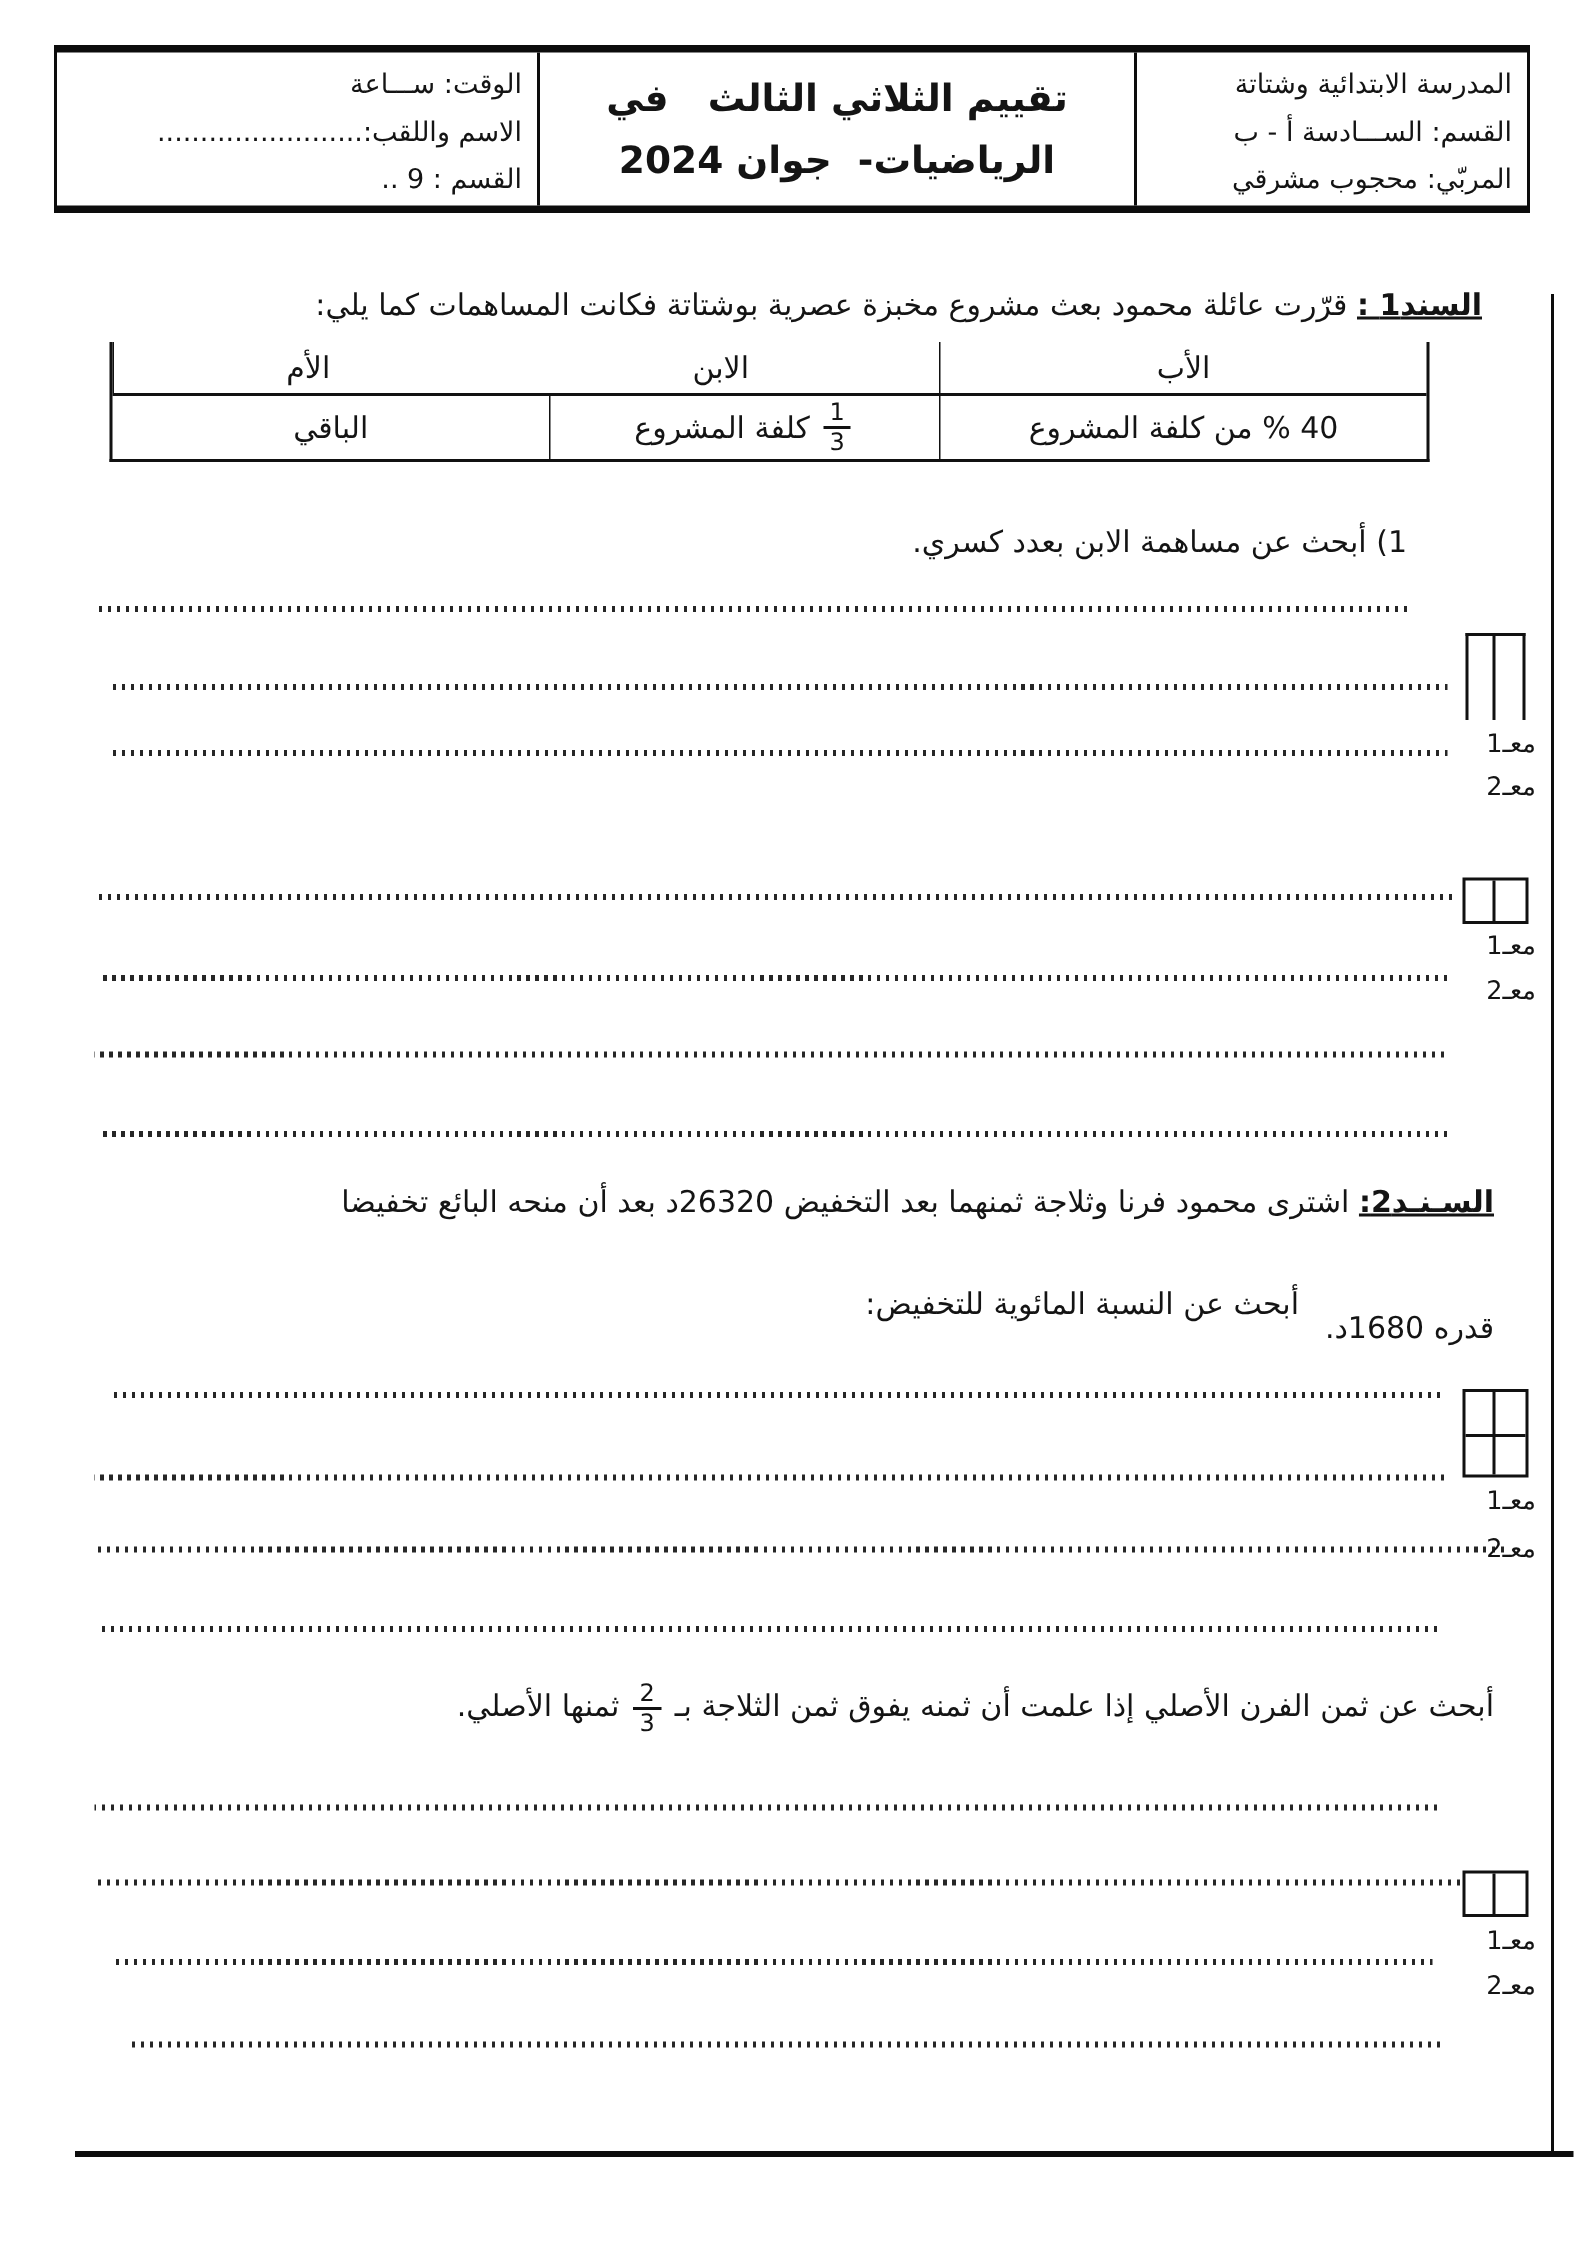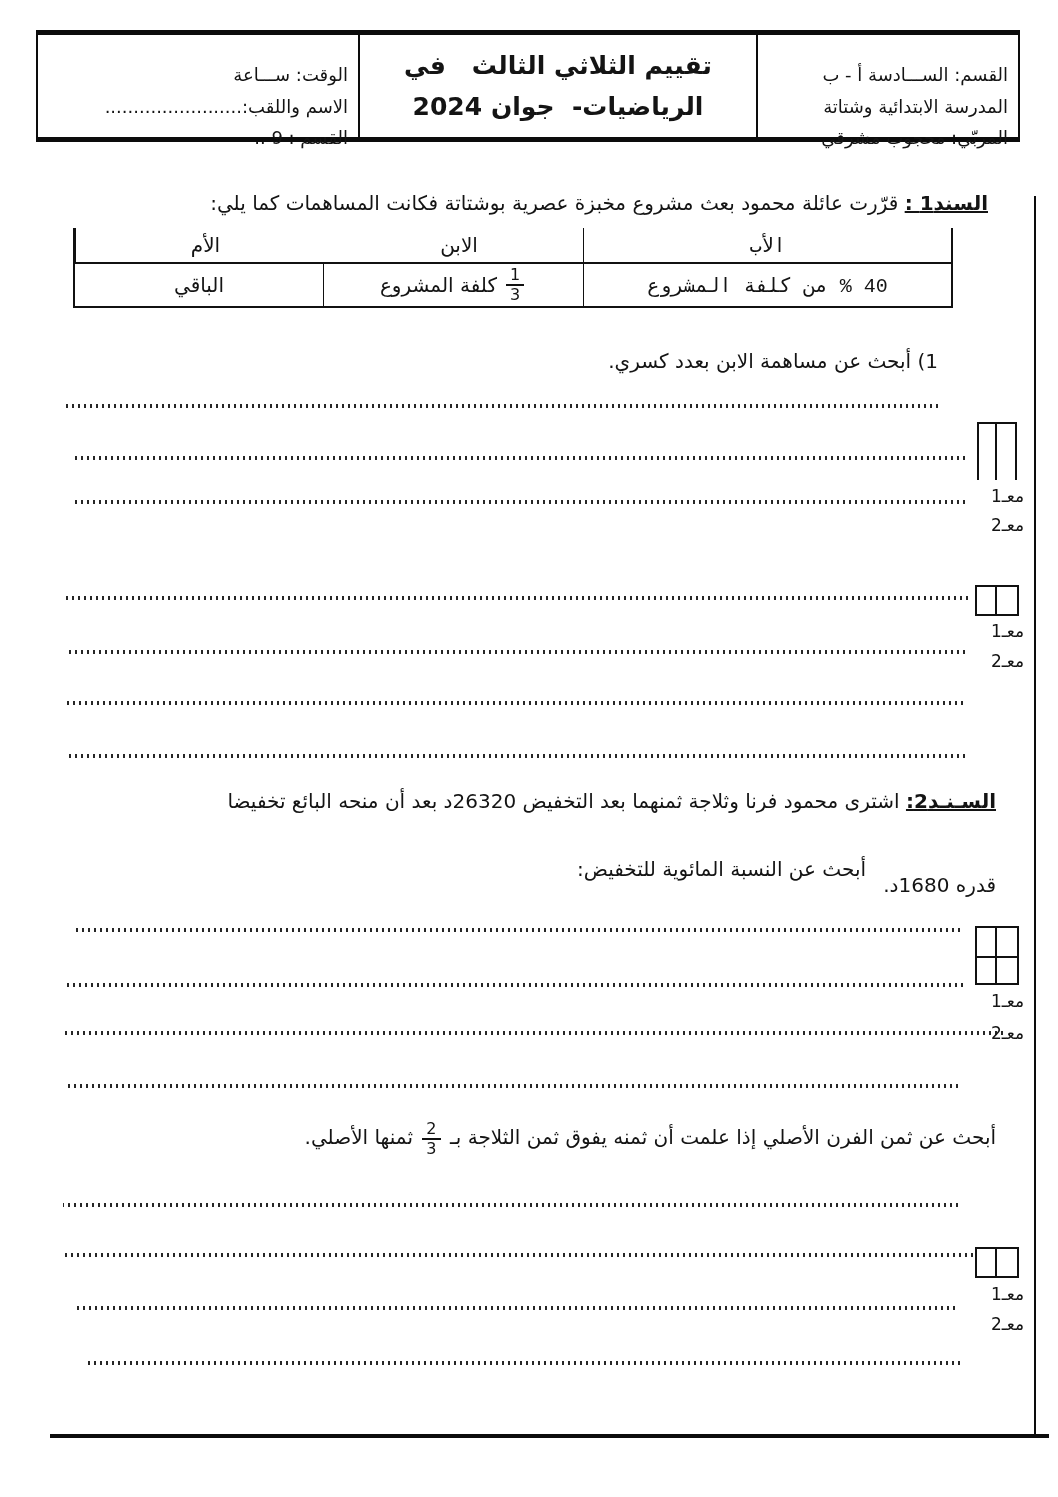--- a/index.html
+++ b/index.html
@@ -12,38 +12,38 @@
   .txt { font-size:20px; line-height:1.3; }
   .bold-u { font-weight:bold; text-decoration:underline; }
   
   .header-table {
     position:absolute; top:30px; left:36px; width:984px; height:112px;
     display:flex; flex-direction:row;
     border-top:5px solid #0c0c0c; border-bottom:5px solid #0c0c0c;
     border-right:2px solid #0c0c0c; border-left:2px solid #0c0c0c;
     box-sizing:border-box; background:#fff;
   }
-  .h-cell { box-sizing:border-box; padding:24px 10px; }
+  .h-cell { box-sizing:border-box; padding:6px 10px; }
   .h-cell-school { width:262px; border-left:2px solid #0c0c0c; font-size:18px; line-height:1.75; }
   .h-cell-title { width:398px; border-left:2px solid #0c0c0c; text-align:center;
                   font-weight:bold; font-size:25px; line-height:1.65; padding-top:10px; }
   .h-cell-info  { flex:1; font-size:18px; line-height:1.75; }
   
   .contrib-table {
     position:absolute; top:228px; left:73px; width:880px; height:80px;
     display:flex; flex-direction:column;
     border-bottom:2px solid #111; border-left:2px solid #111; border-right:2px solid #111;
     box-sizing:border-box;
   }
   .contrib-row { display:flex; flex-direction:row; }
   .contrib-row.head { height:36px; border-bottom:2px solid #111; box-sizing:border-box; }
   .contrib-row.data { flex:1; }
   .c-cell { box-sizing:border-box; display:flex; align-items:center; justify-content:center;
             font-size:20px; gap:6px; }
-  .c-col1 { width:368px; border-left:1px solid #111;font-family:Liberation Mono, monospace; }
+  .c-col1 { width:325px; border-left:1px solid #111; }
   .c-col2 { width:260px; border-left:1px solid #111; }
   .c-col3 { flex:1; }
   
   .frac { display:inline-flex; flex-direction:column; align-items:center;
           vertical-align:middle; font-size:16px; line-height:1.1; margin:0 3px; }
   .frac .num { border-bottom:2px solid #111; padding:0 4px; }
   .frac .den { padding:0 4px; }
   
   .dots { position:absolute; height:4px;
           background-image:repeating-linear-gradient(to left, #262626 0, #262626 2px, transparent 2px, transparent 6px); }
@@ -58,22 +58,22 @@
   .v-border { position:absolute; width:2px; background:#0c0c0c; }
   .b-border { position:absolute; height:4px; background:#0c0c0c; }
 </style>
 </head>
 <body>
 
 <div class="page">
 
   <div class="header-table">
     <div class="h-cell h-cell-school">
+      <div>المدرسة الابتدائية وشتاتة</div>
       <div>القسم: الســـادسة أ - ب</div>
-      <div>المدرسة الابتدائية وشتاتة</div>
       <div>المربّي: محجوب مشرقي</div>
     </div>
     <div class="h-cell h-cell-title">
       <div>تقييم الثلاثي الثالث &nbsp; في</div>
       <div>الرياضيات- &nbsp;جوان 2024</div>
     </div>
     <div class="h-cell h-cell-info">
       <div>الوقت: ســـاعة</div>
       <div class="nowrap">الاسم واللقب:........................</div>
       <div>القسم : 9 ..</div>

